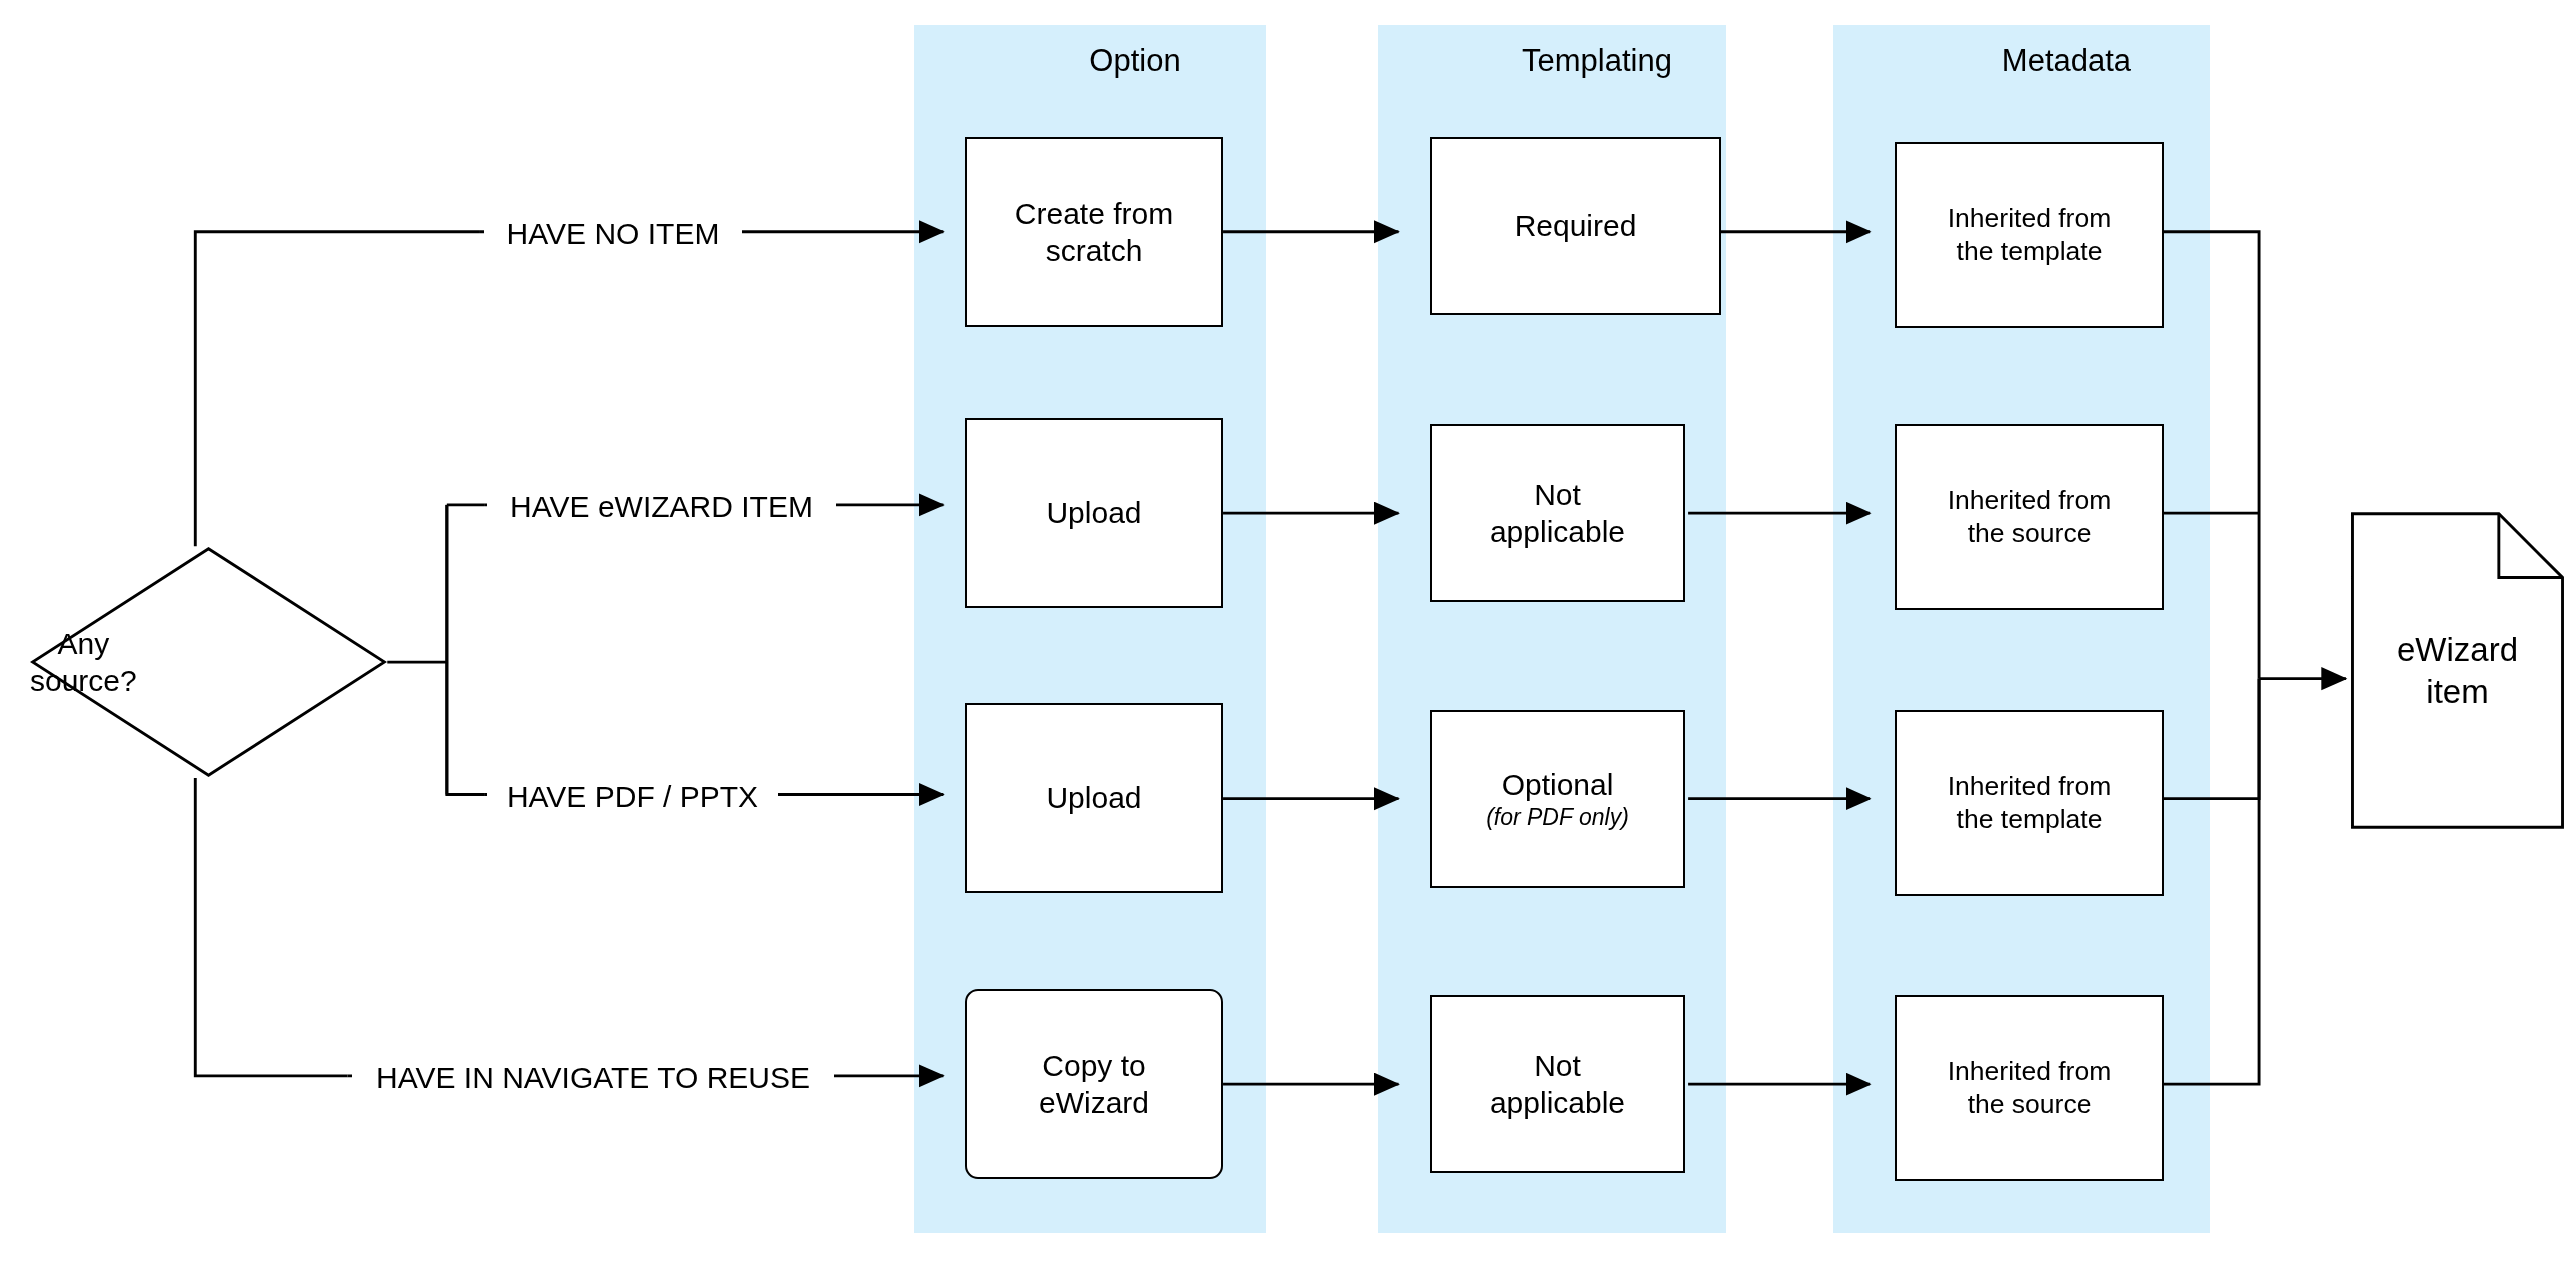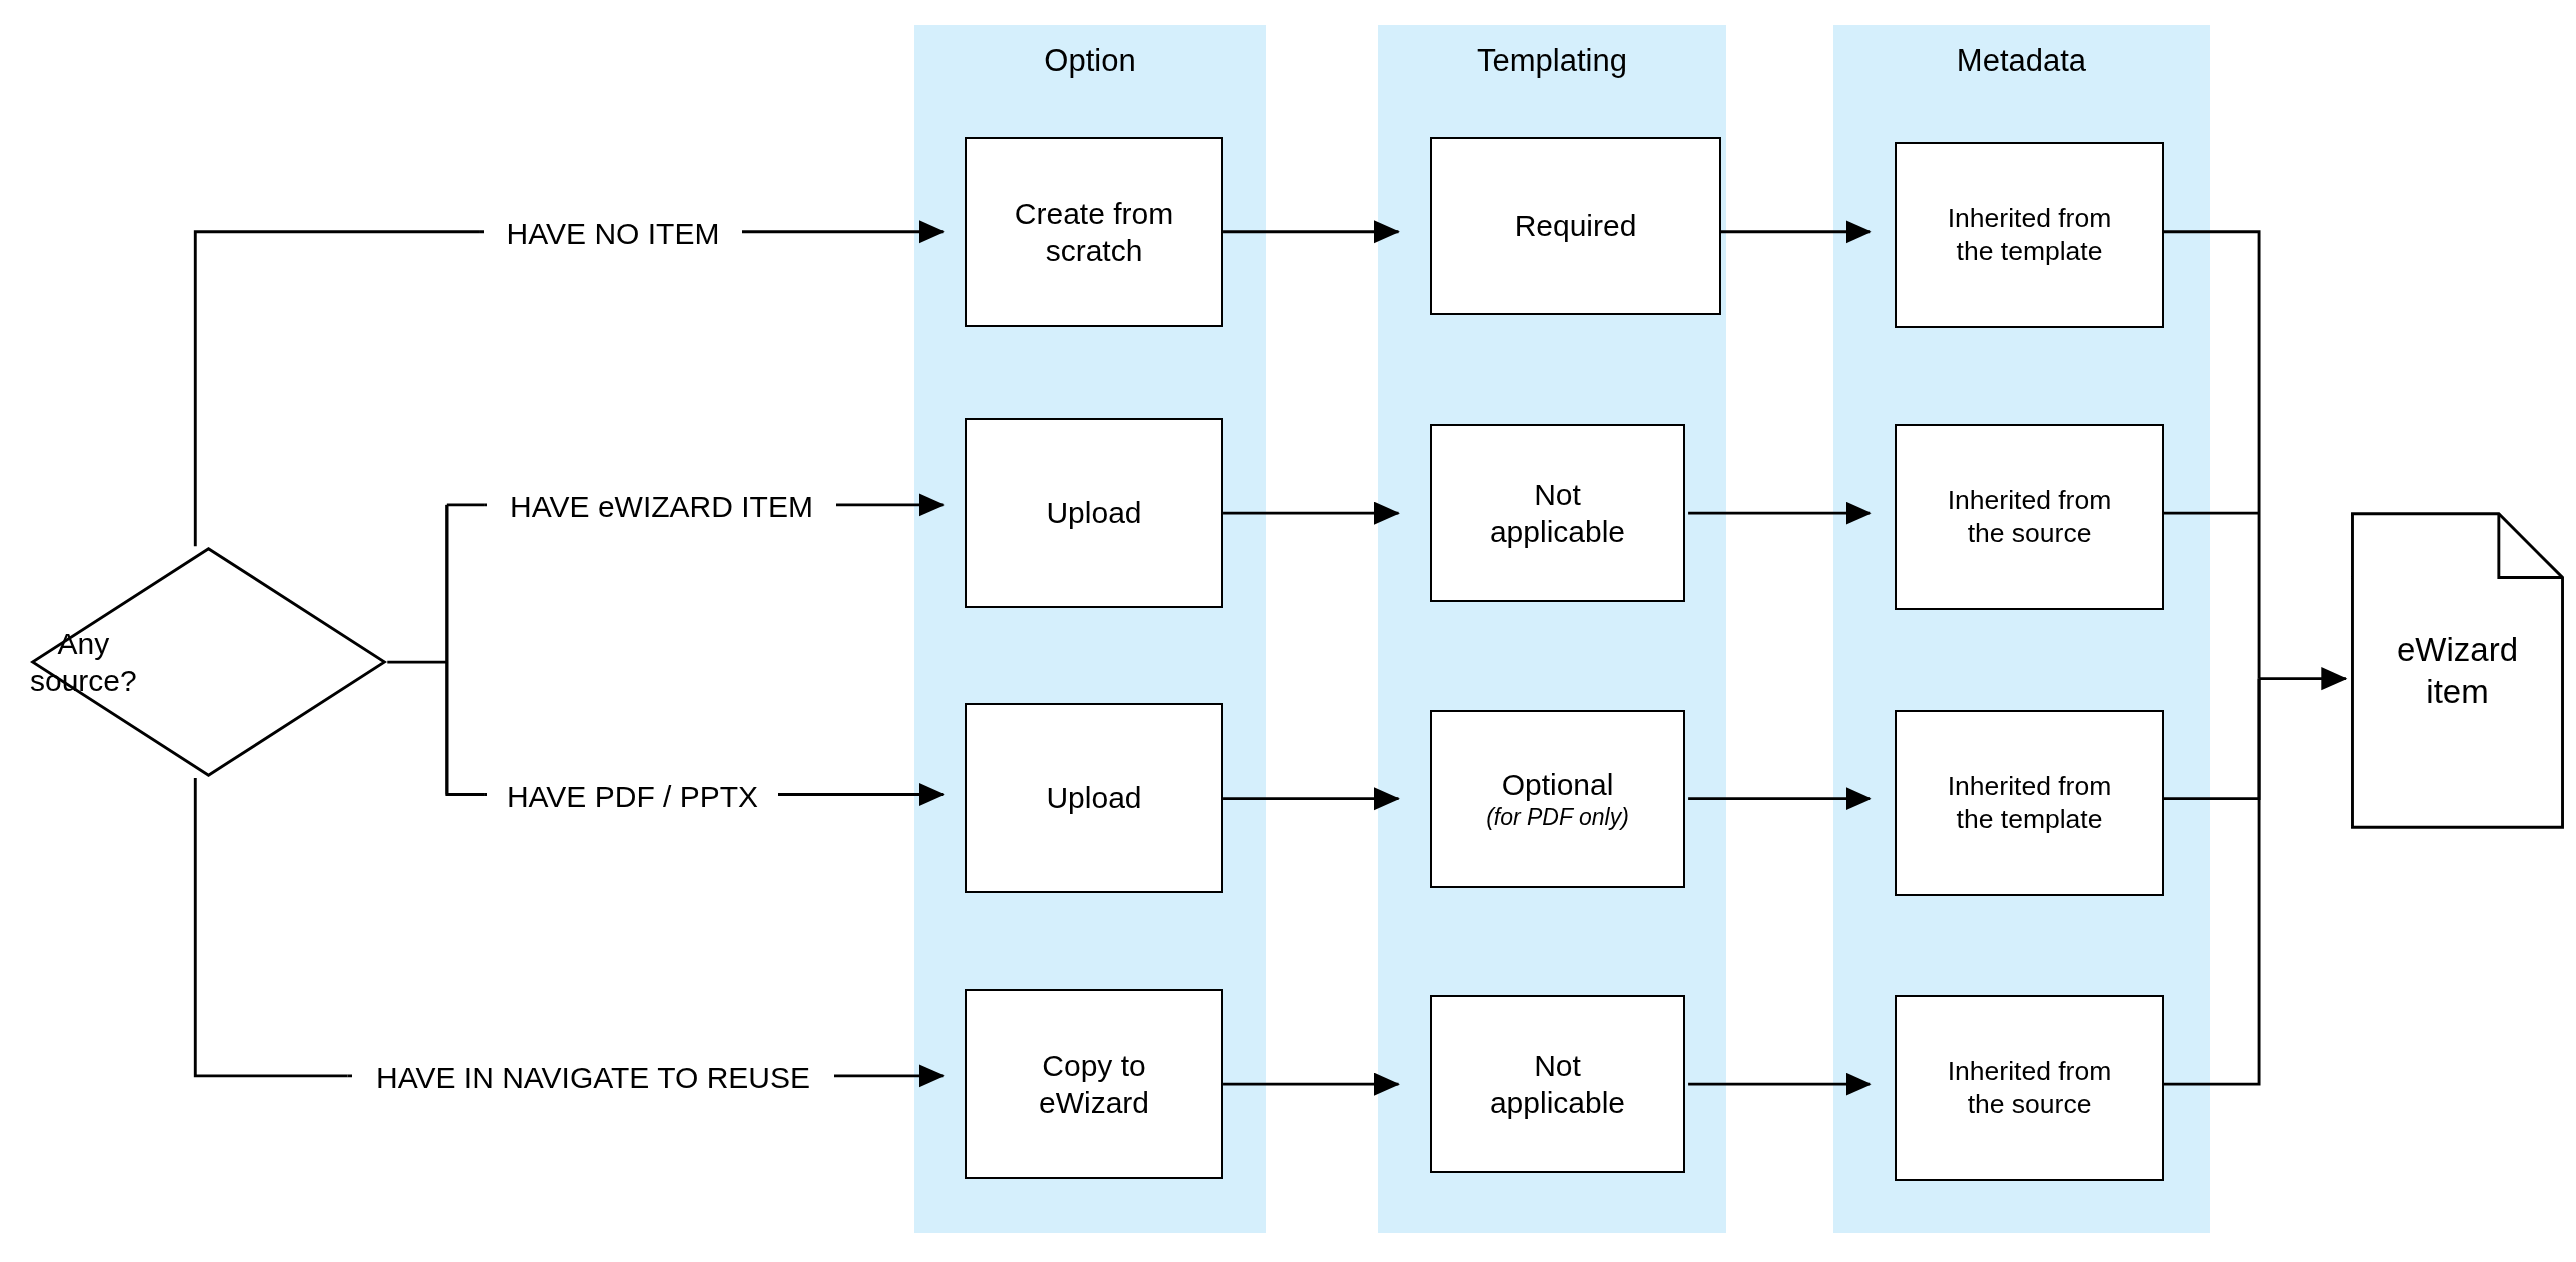--- a/index.html
+++ b/index.html
@@ -22,20 +22,21 @@
     background: #d5effc;
     top: 25px;
     height: 1208px;
   }
   .band-label {
     position: absolute;
     text-align: center;
     font-size: 31px;
     color: #000000;
     top: 43px;
+    padding-left: 45px;
   }
   .node {
     position: absolute;
     background: #ffffff;
     border: 2.5px solid #000000;
     box-sizing: border-box;
     display: flex;
     align-items: center;
     justify-content: center;
     text-align: center;
@@ -186,21 +187,21 @@
     <span>
       <span>Create from</span><br>
       <span>scratch</span>
     </span>
   </div>
 
   <div class="node" style="left:965px; top:703px; width:258px; height:190px;">
     <span>Upload</span>
   </div>
 
-  <div class="node" style="left:965px; top:989px; width:258px; height:190px;">
+  <div class="node" style="left:965px; top:989px; width:258px; height:190px;border-radius:13px;">
     <span>
       <span>Copy to</span><br>
       <span>eWizard</span>
     </span>
   </div>
 
   <div class="node" style="left:1430px; top:137px; width:291px; height:178px;">
     <span>Required</span>
   </div>
 

